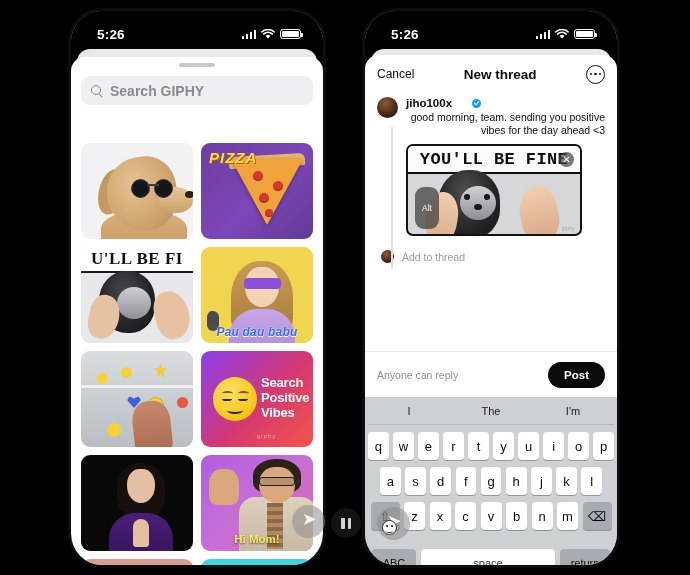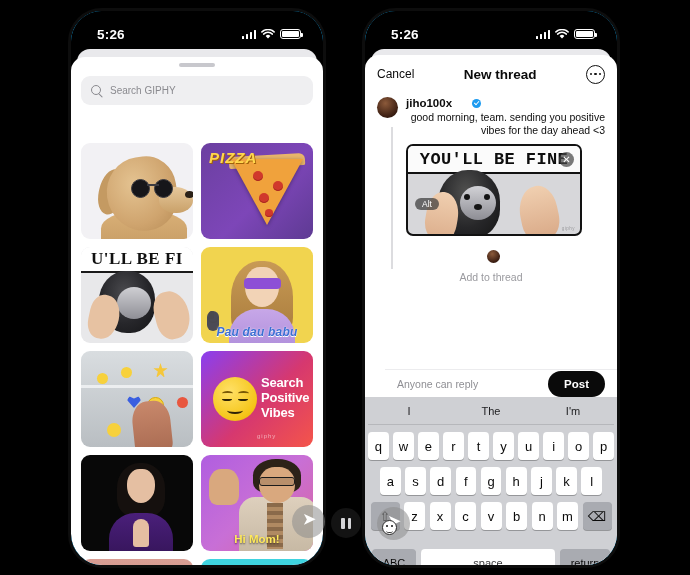--- a/index.html
+++ b/index.html
@@ -69,21 +69,21 @@
   .search-ico { width: 12px; height: 12px; position: relative; flex: 0 0 auto; }
   .search-ico:before {
     content: ""; position: absolute; left: 0; top: 0;
     width: 8px; height: 8px; border: 1.4px solid #8a8a8f; border-radius: 50%;
   }
   .search-ico:after {
     content: ""; position: absolute; right: 0px; bottom: 0.5px;
     width: 5px; height: 1.4px; background: #8a8a8f; transform: rotate(45deg);
     border-radius: 1px;
   }
-  .search-ph { font-size: 10px; color: #8a8a8f; }
+  .search-ph { font-size: 14px; color: #8a8a8f; font-weight: bold; }
 
   .grid {
     position: absolute; left: 10px; right: 10px; top: 86px; bottom: 0;
     display: grid; grid-template-columns: 1fr 1fr; gap: 8px;
     align-content: start;
   }
   .tile {
     border-radius: 9px; overflow: hidden; position: relative;
     background: #eee;
   }
@@ -375,43 +375,42 @@
     position: absolute; left: 18px; top: 46px; width: 32px; height: 48px;
     background: linear-gradient(180deg,#f0cfb0,#dcae8c); border-radius: 44% 52% 34% 40%;
     transform: rotate(10deg);
   }
   .gifbox .hand2 {
     position: absolute; right: 22px; top: 40px; width: 38px; height: 54px;
     background: linear-gradient(180deg,#f0cfb0,#d9a987); border-radius: 52% 44% 40% 34%;
     transform: rotate(-12deg);
   }
   .gifbox .altbadge {
-    position: absolute; left: 7px; bottom: 24px; background: rgba(60,60,60,.72);
-    color: #fff; font-size: 8.5px; padding: 1px 7px; border-radius: 9px; z-index: 5;
+    position: absolute; left: 7px; bottom: 5px; background: rgba(60,60,60,.72);
+    color: #fff; font-size: 8.5px; padding: 16px 7px; border-radius: 9px; z-index: 5;
   }
   .gifbox .closebtn {
     position: absolute; right: 6px; top: 6px; width: 15px; height: 15px;
     background: rgba(70,70,70,.72); border-radius: 50%; z-index: 6;
     display: flex; align-items: center; justify-content: center;
     color: #fff; font-size: 10px; line-height: 1;
   }
   .gifbox .wm {
     position: absolute; right: 5px; bottom: 3px; font-size: 4.5px; color: rgba(0,0,0,.3);
     letter-spacing: .5px;
   }
 
-  .addrow { display: flex; align-items: center; gap: 8px; margin-top: 14px; padding-left: 0; flex-direction: column; }
+  .addrow { display: flex; align-items: center; gap: 8px; margin-top: 14px; padding-left: 0; }
   .addtxt { font-size: 10.5px; color: #9a9a9f; }
 
   .footer {
-    position: absolute; left: 0; right: 0; bottom: 168px; height: 28px;
+    position: absolute; left: 0; right: 0; bottom: 168px; height: 46px;
     border-top: 1px solid #ececee;
     display: flex; align-items: center; justify-content: space-between;
     padding: 8px 12px;
-    margin-left: 20px;
   }
   .reply-txt { font-size: 10.5px; color: #8e8e93; }
   .post-btn {
     background: #0a0a0a; color: #fff; font-size: 11.5px; font-weight: bold;
     padding: 7px 16px; border-radius: 16px; border: 0;
   }
 
   
   .kb {
     position: absolute; left: 0; right: 0; bottom: 0; height: 168px;

